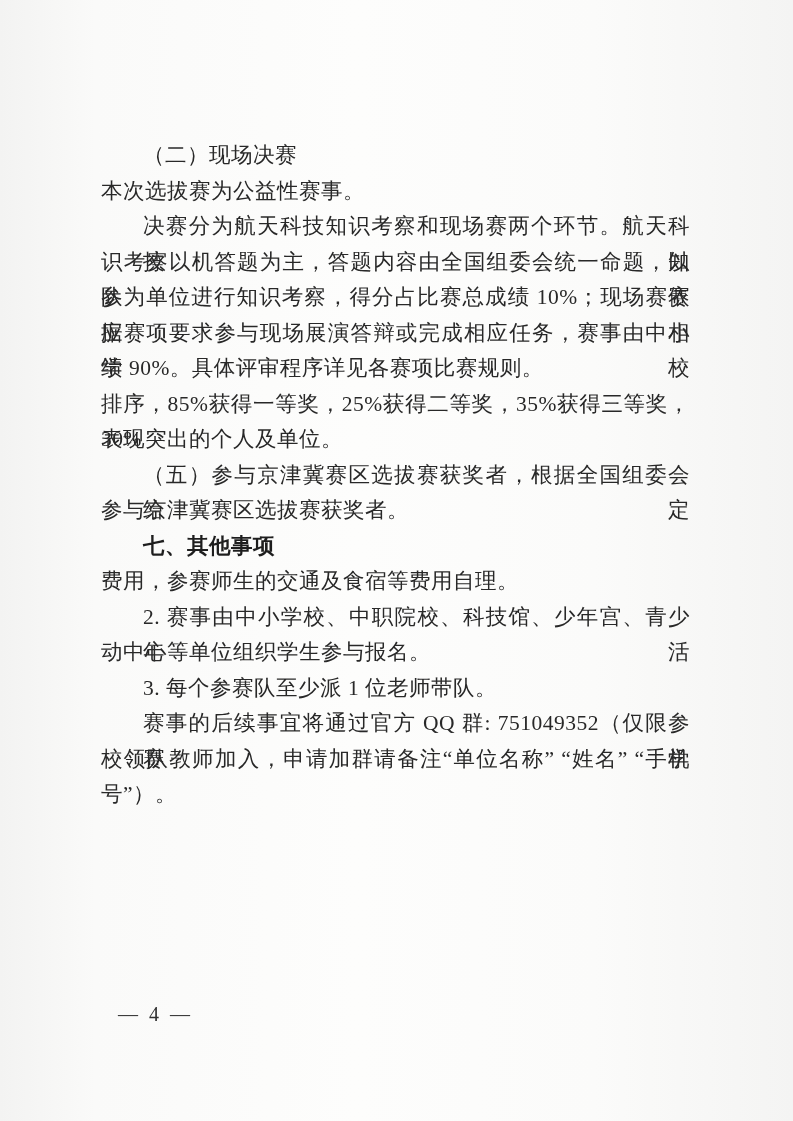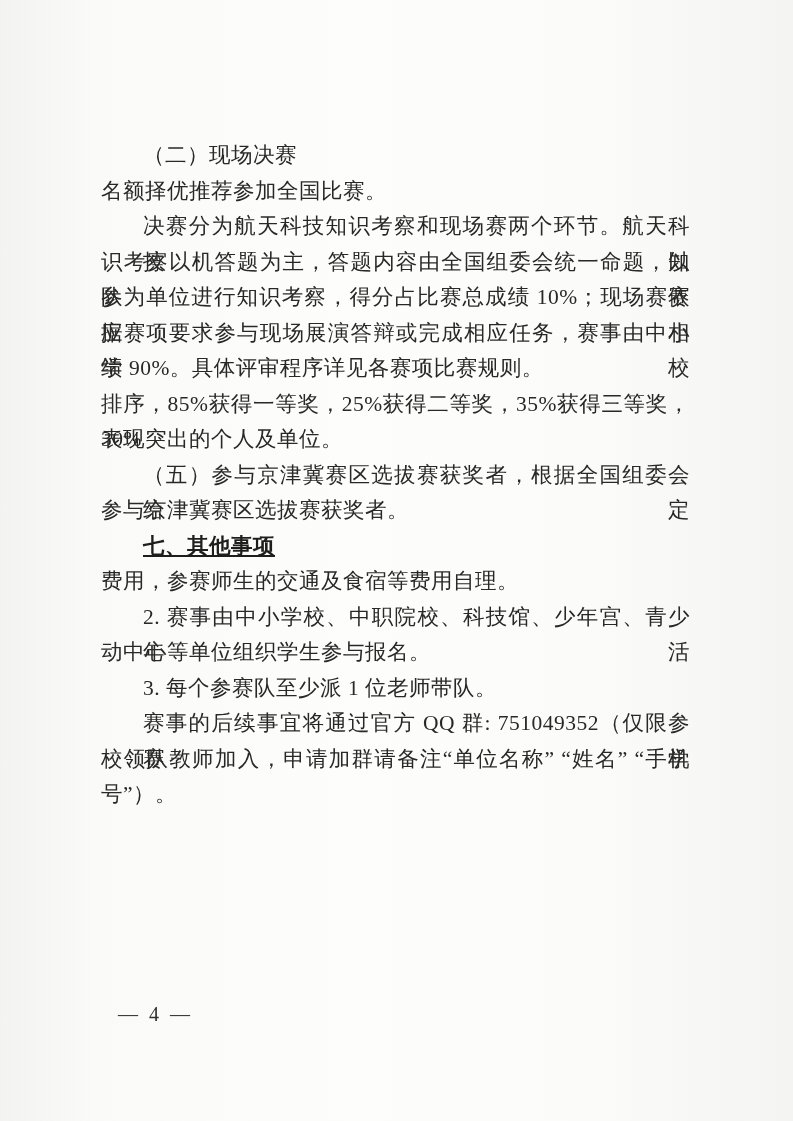--- a/index.html
+++ b/index.html
@@ -40,40 +40,39 @@
     text-align: justify;
     text-align-last: justify;
   }
   .line.indent {
     padding-left: 42px;
   }
   .line.heading {
     font-family: "Liberation Sans", "DejaVu Sans", sans-serif;
     font-weight: bold;
     color: #1e1e1e;
-    text-decoration: underline;
   }
   .page-number {
     position: absolute;
     left: 118px;
     top: 999px;
     font-size: 20px;
     line-height: 30px;
     color: #303030;
     letter-spacing: 3px;
     font-family: "Liberation Serif", "DejaVu Serif", serif;
   }
 </style>
 </head>
 <body>
 
 <div class="scan-page">
   <div class="content">
     <div class="line indent">（二）现场决赛</div>
-    <div class="line">名额择优推荐参加全国比赛。</div>
+    <div class="line">本次选拔赛为公益性赛事。</div>
     <div class="line indent full">决赛分为航天科技知识考察和现场赛两个环节。航天科技知</div>
     <div class="line full">识考察以机答题为主，答题内容由全国组委会统一命题，以参赛</div>
     <div class="line full">队为单位进行知识考察，得分占比赛总成绩 10%；现场赛依据相</div>
     <div class="line full">应赛项要求参与现场展演答辩或完成相应任务，赛事由中小学校</div>
     <div class="line">绩 90%。具体评审程序详见各赛项比赛规则。</div>
     <div class="line full">排序，85%获得一等奖，25%获得二等奖，35%获得三等奖，30%</div>
     <div class="line">表现突出的个人及单位。</div>
     <div class="line indent full">（五）参与京津冀赛区选拔赛获奖者，根据全国组委会给定</div>
     <div class="line">参与京津冀赛区选拔赛获奖者。</div>
     <div class="line indent heading">七、其他事项</div>

